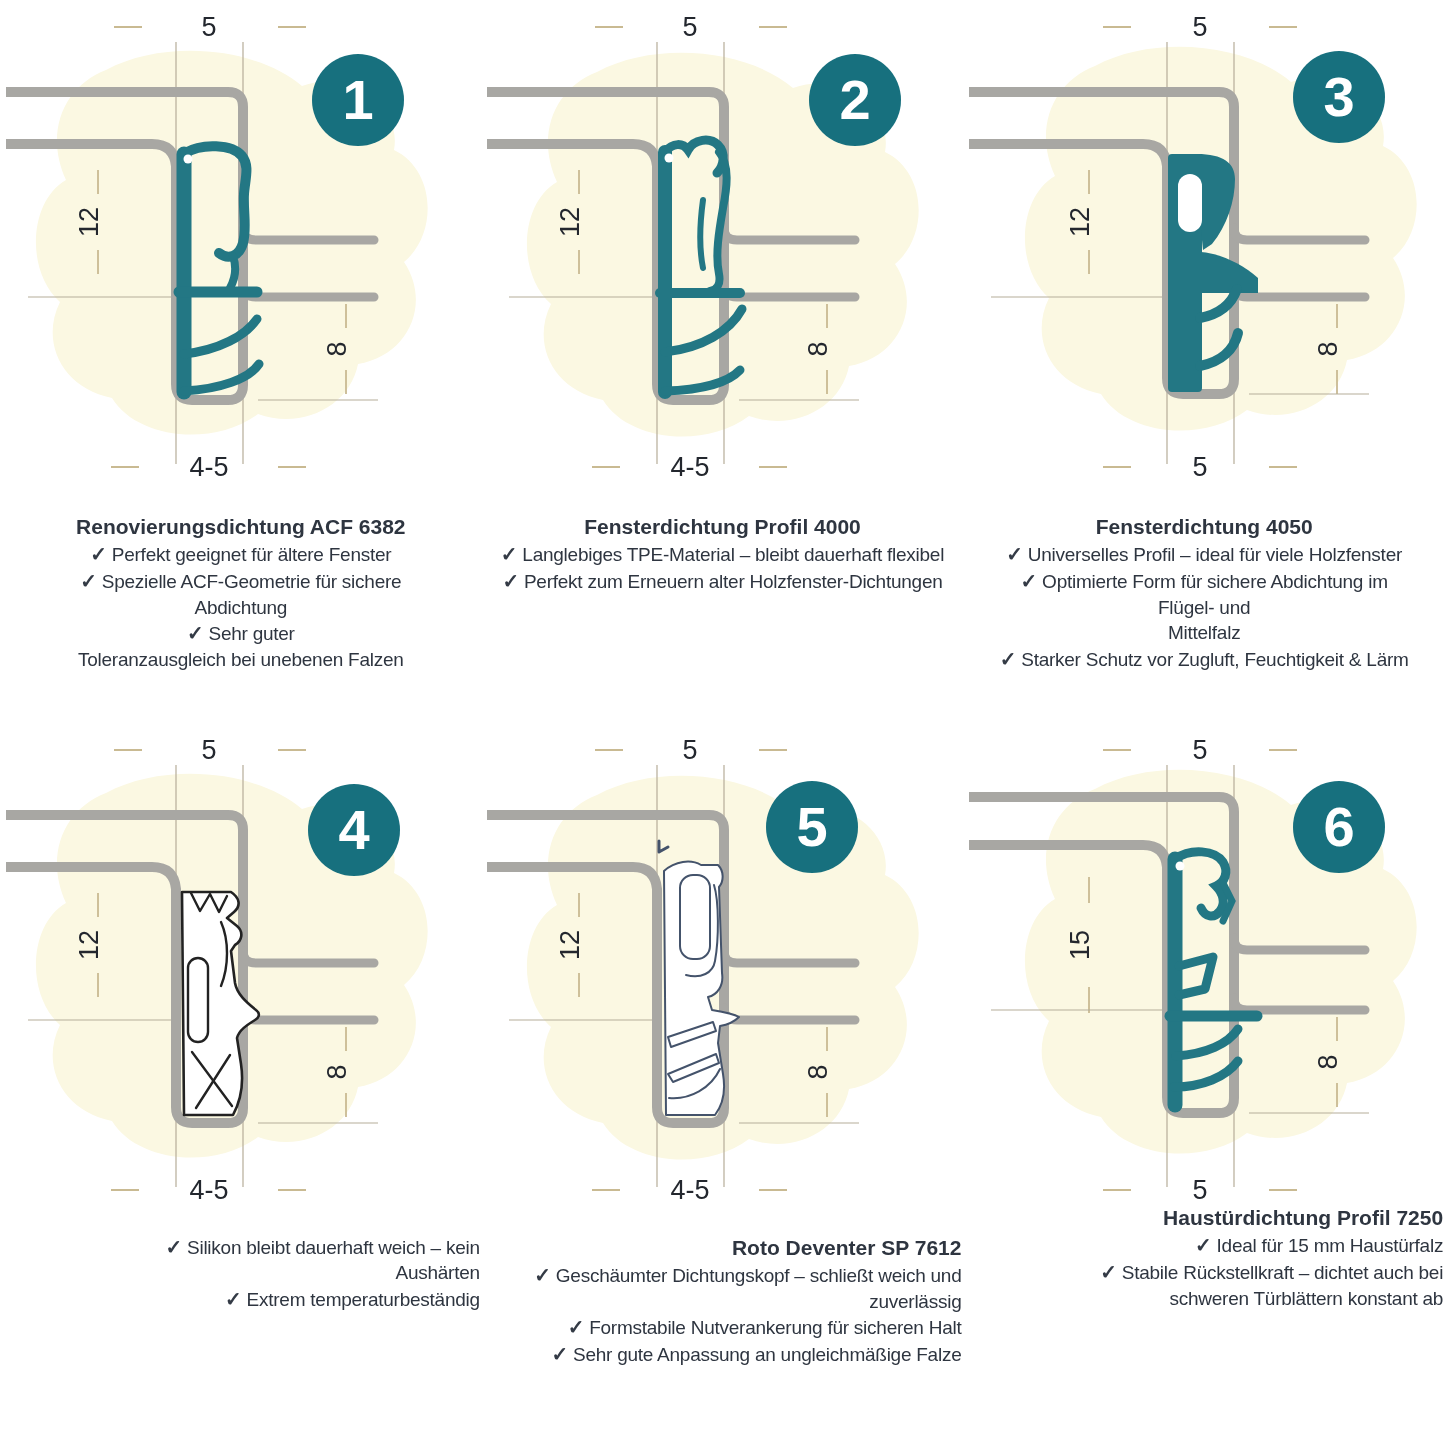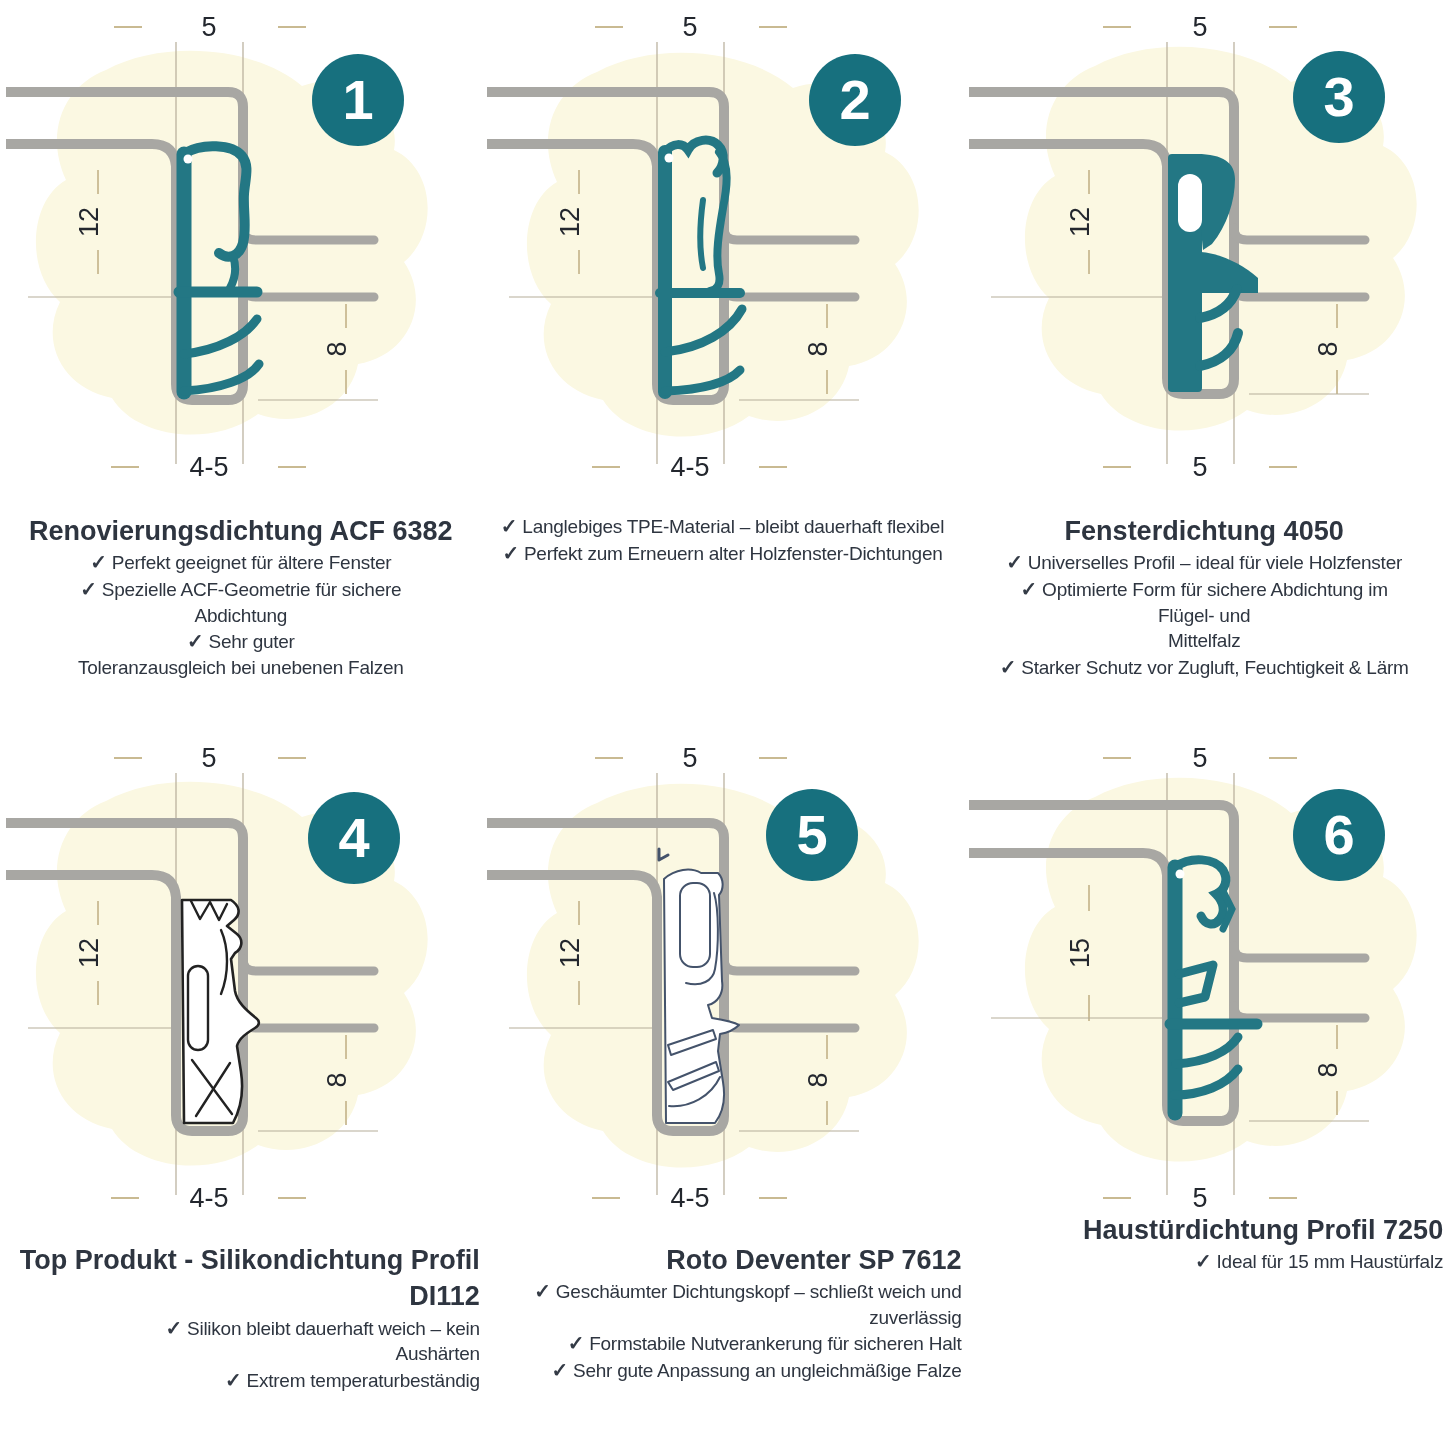--- a/index.html
+++ b/index.html
@@ -11,21 +11,21 @@
   html,body{background:var(--canvas_bg);}
   body{font-family:"Liberation Sans",sans-serif;color:var(--text);}
   .canvas{width:1445px;height:1445px;margin:0 auto;overflow:hidden;background:var(--canvas_bg);padding-top:2px;}
   .grid{display:grid;grid-template-columns:repeat(3,1fr);}
   .panel{position:relative;display:flex;flex-direction:column;align-items:center;}
   .row2{margin-top:52px;}
   .drawing{display:block;width:470px;height:505px;}
   .info{width:478px;text-align:center;margin-top:6px;}
   .row2 .info{margin-top:4px;text-align:right;}
   .panel-6 .info{margin-top:-26px;}
-  .title{font-size:27px;font-weight:bold;line-height:1.35;color:var(--text);}
+  .title{font-size:21px;font-weight:bold;line-height:1.35;color:var(--text);}
   .feature{font-size:19px;line-height:1.34;letter-spacing:-0.25px;color:var(--text);}
   .feature .ft{white-space:pre-line;}
   .check{font-weight:bold;color:var(--check);margin-right:5px;font-size:20px;}
   
   .blob{fill:var(--blob);}
   .frame{stroke:var(--frame);fill:none;}
   .seal{stroke:var(--seal);fill:none;}
   .sealf{fill:var(--seal);}
   .dim{stroke:var(--dimline);fill:none;}
   .dim2{stroke:var(--dimline2);fill:none;}
@@ -116,20 +116,21 @@
         <text class="dimtxt" x="203" y="474" text-anchor="middle">4-5</text>
         <text class="dimtxt" x="92" y="220" text-anchor="middle" transform="rotate(-90 92 220)">12</text>
         <text class="dimtxt" x="340" y="347" text-anchor="middle" transform="rotate(-90 340 347)">8</text>
       </g>
       <g>
         <circle class="badgec" cx="368" cy="98" r="46"></circle>
         <text class="badget" x="368" y="117" text-anchor="middle">2</text>
       </g>
     </svg>
     <div class="info">
+      <div class="title">Fensterdichtung Profil 4000</div>
       <div class="feature"><span class="check">✓</span><span class="ft">Langlebiges TPE-Material – bleibt dauerhaft flexibel</span></div>
       <div class="feature"><span class="check">✓</span><span class="ft">Perfekt zum Erneuern alter Holzfenster-Dichtungen</span></div>
     </div>
   </div>
 
   <div class="panel panel-3">
     <svg class="drawing" viewBox="0 0 470 505">
       <path class="blob" transform="translate(26,-4)" d="M 100,68 C 160,36 252,46 296,84 C 346,66 396,104 388,148 C 430,168 432,232 398,260 C 426,302 402,354 352,362 C 344,404 296,428 252,412 C 206,446 130,436 106,396 C 56,386 34,340 54,300 C 20,270 22,200 60,178 C 38,130 58,84 100,68 Z"></path>
       <g>
         <path class="dim2" stroke-width="1.2" d="M 198,40 V 462 M 265,40 V 462"></path>
@@ -200,21 +201,20 @@
         <text class="dimtxt" x="203" y="474" text-anchor="middle">4-5</text>
         <text class="dimtxt" x="92" y="220" text-anchor="middle" transform="rotate(-90 92 220)">12</text>
         <text class="dimtxt" x="340" y="347" text-anchor="middle" transform="rotate(-90 340 347)">8</text>
       </g>
       <g>
         <circle class="badgec" cx="348" cy="105" r="46"></circle>
         <text class="badget" x="348" y="124" text-anchor="middle">4</text>
       </g>
     </svg>
     <div class="info">
-      <div class="title">Top Produkt - Silikondichtung Profil DI112</div>
       <div class="feature"><span class="check">✓</span><span class="ft">Silikon bleibt dauerhaft weich – kein
 Aushärten</span></div>
       <div class="feature"><span class="check">✓</span><span class="ft">Extrem temperaturbeständig</span></div>
     </div>
   </div>
 
   <div class="panel row2 panel-5">
     <svg class="drawing" viewBox="0 0 470 505">
       <path class="blob" transform="translate(10,2)" d="M 100,68 C 160,36 252,46 296,84 C 346,66 396,104 388,148 C 430,168 432,232 398,260 C 426,302 402,354 352,362 C 344,404 296,428 252,412 C 206,446 130,436 106,396 C 56,386 34,340 54,300 C 20,270 22,200 60,178 C 38,130 58,84 100,68 Z"></path>
       <g>
@@ -288,17 +288,19 @@
         <text class="dimtxt" x="368" y="337" text-anchor="middle" transform="rotate(-90 368 337)">8</text>
       </g>
       <g>
         <circle class="badgec" cx="370" cy="102" r="46"></circle>
         <text class="badget" x="370" y="121" text-anchor="middle">6</text>
       </g>
     </svg>
     <div class="info">
       <div class="title">Haustürdichtung Profil 7250</div>
       <div class="feature"><span class="check">✓</span><span class="ft">Ideal für 15 mm Haustürfalz</span></div>
+      <div class="feature"><span class="check">✓</span><span class="ft">Stabile Rückstellkraft – dichtet auch bei
+schweren Türblättern konstant ab</span></div>
     </div>
   </div>
 
 </div>
 </div>
 
 </body></html>

